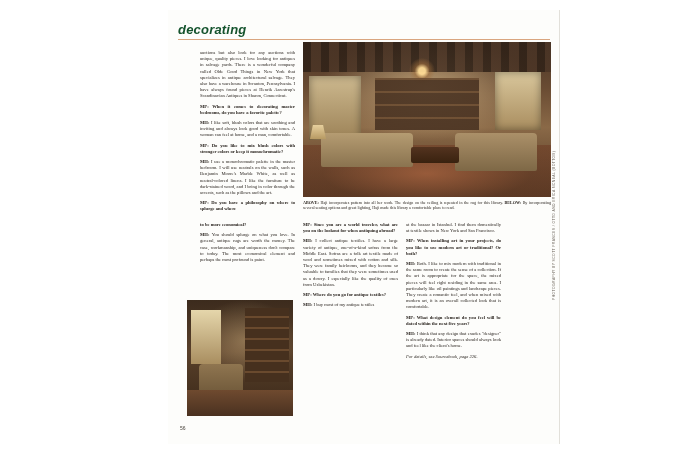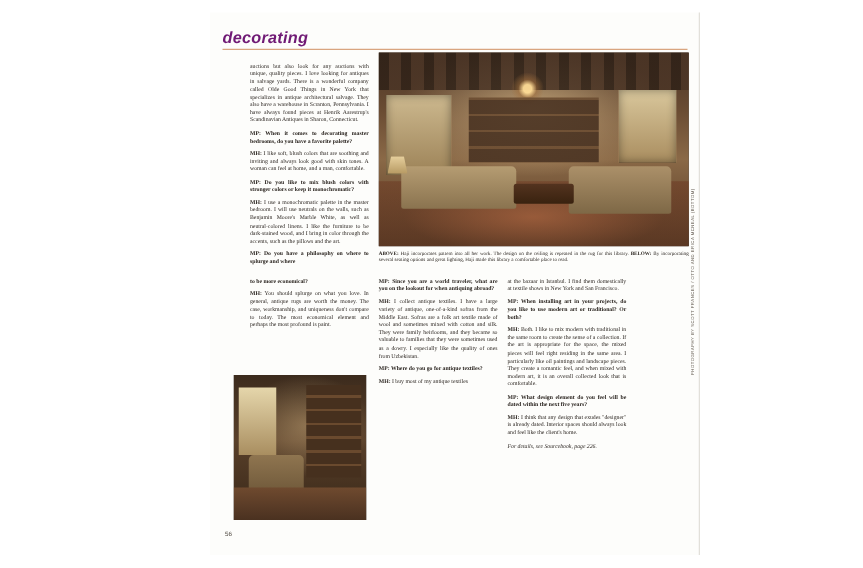--- a/index.html
+++ b/index.html
@@ -35,21 +35,21 @@
 
   .section-title {
     position: absolute;
     left: 178px;
     top: 22px;
     font-family: "Liberation Sans", sans-serif;
     font-style: italic;
     font-weight: bold;
     font-size: 13px;
     letter-spacing: .2px;
-    color: #701a75;
+    color: #14532d;
   }
   .title-rule {
     position: absolute;
     left: 178px;
     top: 39px;
     width: 372px;
     height: 1px;
     background: #d9a57f;
   }
 

